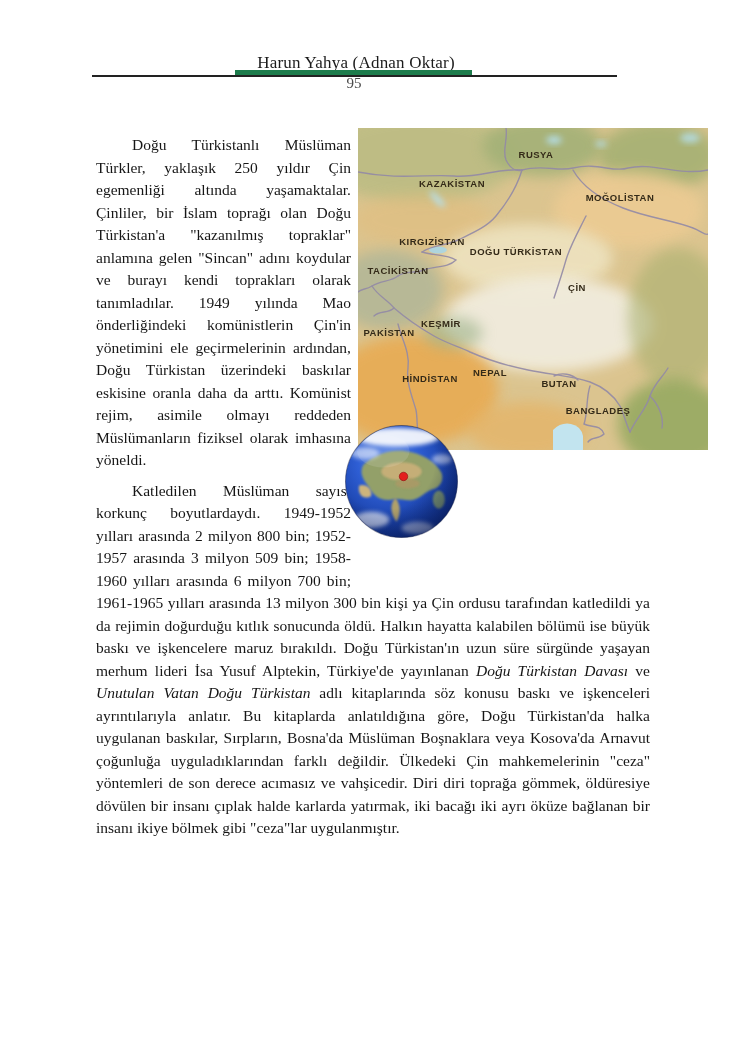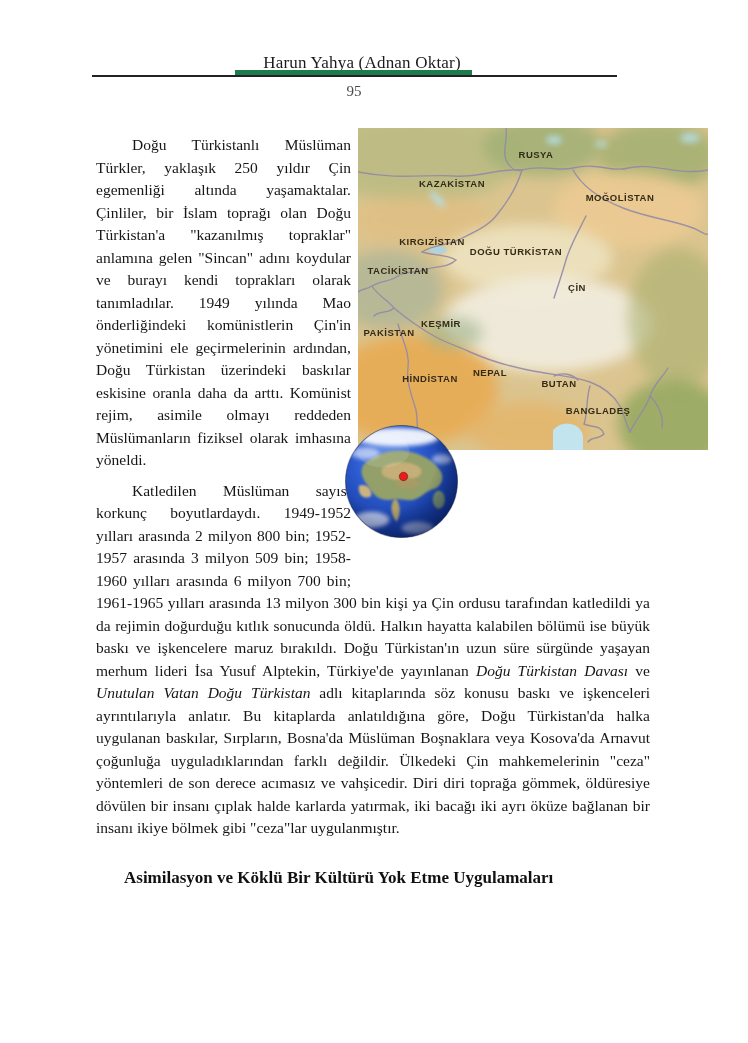--- a/index.html
+++ b/index.html
@@ -2,27 +2,27 @@
 <html lang="tr"><head>
 <meta charset="utf-8">
 <style>
   html,body{margin:0;padding:0;}
   body{
     width:748px;height:1043px;position:relative;background:#ffffff;
     font-family:"Liberation Serif",serif;color:#161616;overflow:hidden;
   }
   
   .running-title{
-    position:absolute;top:53px;left:8px;width:708px;text-align:center;
+    position:absolute;top:53px;left:2px;width:708px;text-align:center;
     font-size:17px;color:#1b1b1b;letter-spacing:.2px;
   }
   .green-bar{position:absolute;top:70px;left:235px;width:237px;height:5px;background:#1d7c4c;border-bottom:1px solid #0e4a2c;}
   .header-rule{position:absolute;top:75px;left:92px;width:525px;height:2px;background:#222;}
   .page-number{
-    position:absolute;top:83px;left:0;width:708px;text-align:center;
+    position:absolute;top:75px;left:0;width:708px;text-align:center;
     font-size:15px;color:#4a4a4a;
   }
   
   .article{
     position:absolute;left:88px;top:126px;width:570px;
     font-size:15.5px;line-height:22.5px;text-align:justify;
     hyphens:auto;-webkit-hyphens:auto;
   }
   .article-heading{
     font-family:"Liberation Serif",serif;font-size:17px;line-height:23px;
@@ -164,16 +164,15 @@
       <circle cx="58" cy="51" r="4.2" fill="#e31e1e" stroke="#8a0f0f" stroke-width=".6"></circle>
       <circle cx="56" cy="56" r="55.5" fill="none" stroke="#0a143c" stroke-opacity=".45" stroke-width="1"></circle>
     </svg>
   </figure>
 
 
   <p><span>Doğu Türkistanlı Müslüman Türkler, yaklaşık 250 yıldır Çin egemenliği altında yaşamaktalar. Çinliler, bir İslam toprağı olan Doğu Türkistan'a "kazanılmış topraklar" anlamına gelen "Sincan" adını koydular ve burayı kendi toprakları olarak tanımladılar. 1949 yılında Mao önderliğindeki komünistlerin Çin'in yönetimini ele geçirmelerinin ardından, Doğu Türkistan üzerindeki baskılar eskisine oranla daha da arttı. Komünist rejim, asimile olmayı reddeden Müslümanların fiziksel olarak imhasına yöneldi.</span></p>
 
   <p><span>Katledilen Müslüman sayısı korkunç boyutlardaydı. 1949-1952 yılları arasında 2 milyon 800 bin; 1952-1957 arasında 3 milyon 509 bin; 1958-1960 yılları arasında 6 milyon 700 bin; 1961-1965 yılları arasında 13 milyon 300 bin kişi ya Çin ordusu tarafından katledildi ya da rejimin doğurduğu kıtlık sonucunda öldü.  Halkın hayatta kalabilen bölümü ise büyük baskı ve işkencelere maruz bırakıldı. Doğu Türkistan'ın uzun süre sürgünde yaşayan merhum lideri İsa Yusuf Alptekin, Türkiye'de yayınlanan </span><i>Doğu Türkistan Davası</i><span> ve </span><i>Unutulan Vatan Doğu Türkistan</i><span> adlı kitaplarında söz konusu baskı ve işkenceleri ayrıntılarıyla anlatır. Bu kitaplarda anlatıldığına göre, Doğu Türkistan'da halka uygulanan baskılar, Sırpların, Bosna'da Müslüman Boşnaklara veya Kosova'da Arnavut çoğunluğa uyguladıklarından farklı değildir. Ülkedeki Çin mahkemelerinin "ceza" yöntemleri de son derece acımasız ve vahşicedir. Diri diri toprağa gömmek, öldüresiye dövülen bir insanı çıplak halde karlarda yatırmak, iki bacağı iki ayrı öküze bağlanan bir insanı ikiye bölmek gibi "ceza"lar uygulanmıştır.</span></p>
 
-  <h2 class="article-heading second">Asimilasyon ve Köklü Bir Kültürü Yok Etme Uygulamaları</h2>
 
 
 </div>
 
 </body></html>

